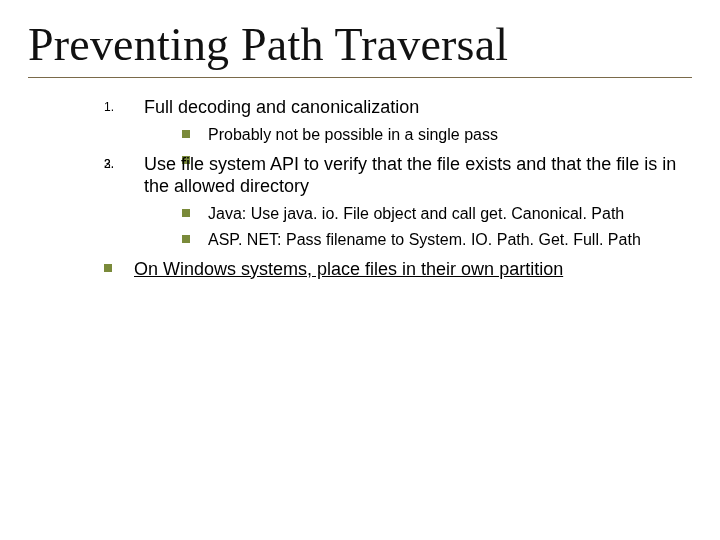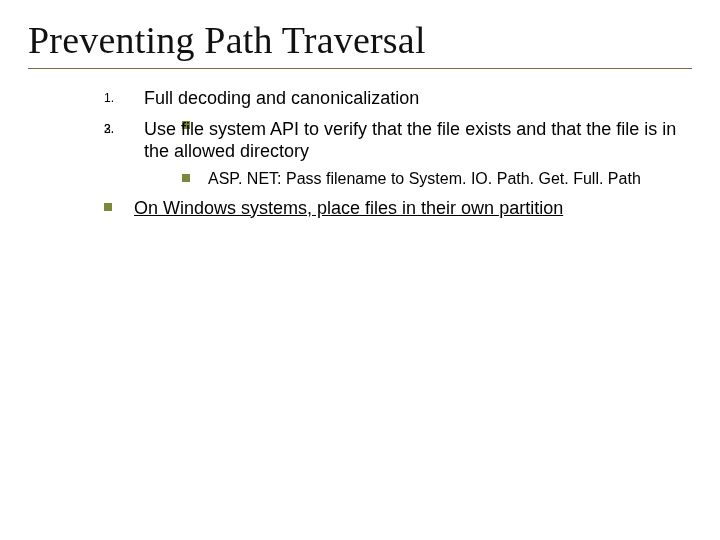--- a/index.html
+++ b/index.html
@@ -13,21 +13,21 @@
   }
   .slide {
     width: 720px;
     height: 540px;
     box-sizing: border-box;
     padding: 18px 28px 20px 28px;
     position: relative;
   }
   .title {
     font-family: Garamond, "Times New Roman", Georgia, serif;
-    font-size: 38px;
+    font-size: 46px;
     font-weight: 400;
     color: #111;
     margin: 0 0 4px 0;
     letter-spacing: 0.2px;
   }
   .rule {
     border: none;
     border-top: 1.5px solid #7a6a4a;
     margin: 6px 0 18px 0;
   }
@@ -102,32 +102,37 @@
 
   <div class="content">
 
 
     <div class="lvl2 num">
       <span class="marker">1.</span>
       <span>Full decoding and canonicalization</span>
     </div>
     <div class="lvl3">
       <span class="sq"></span>
+      <span>Probably not be possible in a single pass</span>
+    </div>
+    <div class="lvl3">
+      <span class="sq"></span>
     </div>
 
     <div class="lvl2 num">
       <span class="marker">2.</span>
     </div>
 
     <div class="lvl2 num">
       <span class="marker">3.</span>
       <span>Use file system API to verify that the file exists and that the file is in the allowed directory</span>
     </div>
     <div class="lvl3">
       <span class="sq"></span>
+      <span>Java: Use java. io. File object and call get. Canonical. Path</span>
     </div>
     <div class="lvl3">
       <span class="sq"></span>
       <span>ASP. NET: Pass filename to System. IO. Path. Get. Full. Path</span>
     </div>
 
 
     <div class="lvl2" style="padding-left:30px;text-decoration:underline;">
       <span class="sub-sq"></span>
       <span>On Windows systems, place files in their own partition</span>

